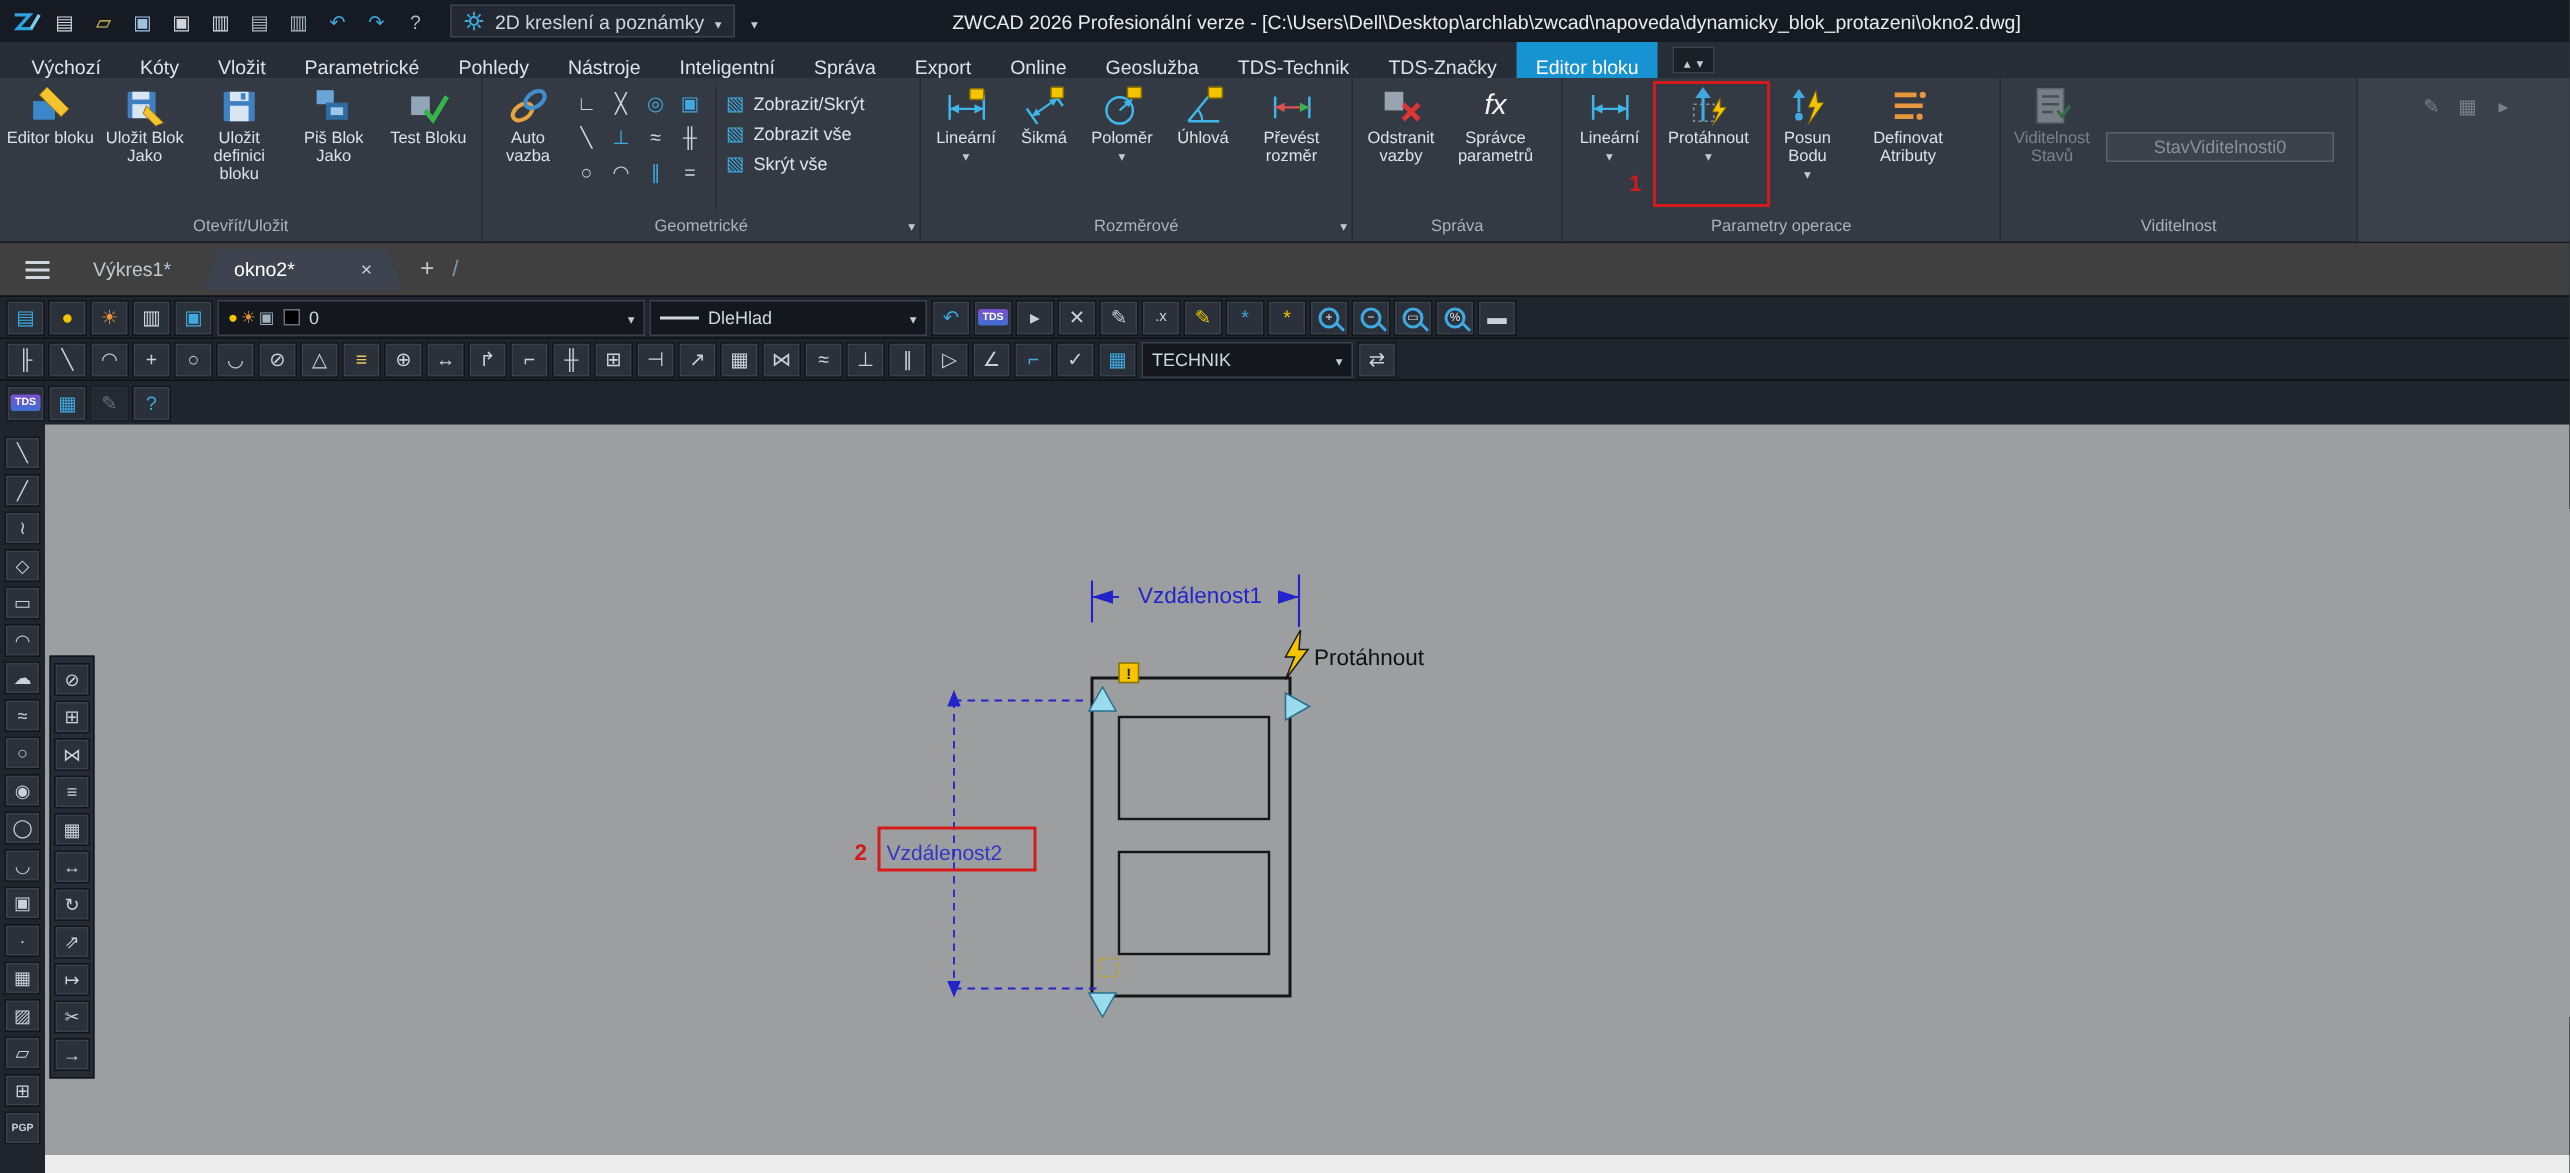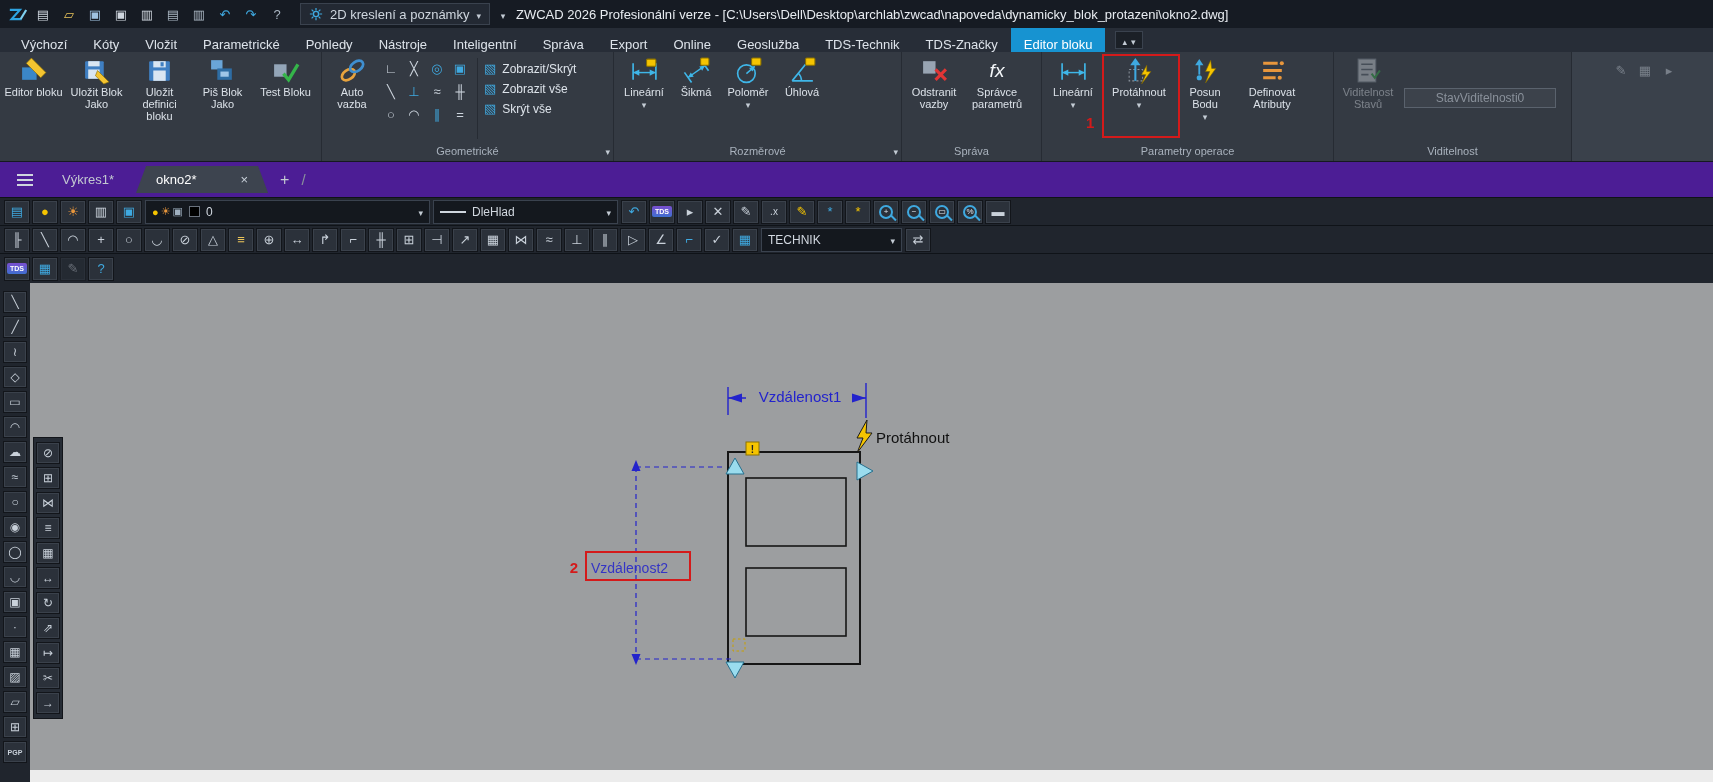--- a/index.html
+++ b/index.html
@@ -6,21 +6,21 @@
 html,body{background:#101317;}
 body{width:1713px;height:782px;position:relative;overflow:hidden;}
 svg{display:block;}
 button{background:none;border:none;color:inherit;cursor:default;}
 
 
 .titlebar{height:28px;background:#161b23;display:flex;align-items:center;padding:0 6px;gap:1px;color:#d6dce3;}
 .tb-ic{width:24px;height:22px;display:flex;align-items:center;justify-content:center;font-size:13px;color:#aab6c2;}
 .tb-ic .g{font-size:13px;}
 .workspace-dd{display:flex;align-items:center;gap:7px;height:22px;background:#232933;border:1px solid #3a424e;padding:0 8px;font-size:13px;color:#cfd6de;margin-left:10px;}
-.title-text{flex:1;font-size:13px;color:#e8ecf1;white-space:nowrap;overflow:hidden;}
+.title-text{flex:1;text-align:center;font-size:13px;color:#e8ecf1;white-space:nowrap;overflow:hidden;}
 .caret::after{content:"▾";font-size:9px;color:#c3cbd4;line-height:1;}
 .caret.up::after{content:"▴";}
 
 
 .menubar{height:24px;background:#272d37;display:flex;align-items:stretch;font-size:13px;color:#dde3ea;padding-left:8px;}
 .mtabs{display:flex;}
 .mtab{padding:16px 13px;display:flex;align-items:center;white-space:nowrap;}
 .mtab.active{background:#1793d1;color:#fff;}
 .ribbon-collapse{margin-left:10px;align-self:center;height:18px;background:#1b2027;border:1px solid #3a424e;display:flex;align-items:center;gap:4px;padding:0 6px;}
 
@@ -41,21 +41,21 @@
 .vitem{display:flex;align-items:center;gap:6px;font-size:12px;color:#dde3ea;white-space:nowrap;}
 .vic{color:#3fa9e0;font-size:13px;}
 .fxtext{font-size:19px;font-style:italic;font-weight:normal;color:#f2f5f8;height:29px;display:flex;align-items:center;}
 .vis-col{display:flex;flex-direction:column;padding:34px 4px 0;text-align:center;}
 .vis-input{width:152px;height:20px;background:#3c424b;border:1px solid #5a626d;color:#8a919b;font-size:12px;padding:0 5px;line-height:18px;}
 .rrest{flex:1;background:#3a414b;display:flex;align-items:flex-start;padding:8px 0 0 38px;gap:8px;}
 .redbox{position:absolute;left:1102px;top:2px;width:78px;height:84px;border:2px solid #d41a1a;z-index:30;pointer-events:none;}
 .callout1{position:absolute;left:1086px;top:62px;color:#d41a1a;font-weight:bold;font-size:15px;z-index:31;}
 
 
-.doctabs{height:35px;background:#4c1d95;display:flex;align-items:center;padding-left:10px;gap:6px;color:#c3c9d1;font-size:13px;}
+.doctabs{height:35px;background:#404040;display:flex;align-items:center;padding-left:10px;gap:6px;color:#c3c9d1;font-size:13px;}
 .hamburger{width:30px;height:22px;display:flex;align-items:center;justify-content:center;}
 .hbars{width:16px;height:12px;border-top:2px solid #cfd6de;border-bottom:2px solid #cfd6de;position:relative;display:block;}
 .hbars::after{content:"";position:absolute;left:0;top:3px;width:16px;height:2px;background:#cfd6de;}
 .dtab{padding:4px 16px;display:flex;align-items:center;gap:8px;}
 .dtab.active{background:#3d444f;color:#fff;clip-path:polygon(10px 0,calc(100% - 10px) 0,100% 100%,0 100%);padding:6px 20px;gap:44px;}
 .closex{color:#c9d1da;font-size:13px;}
 .addtab{font-size:16px;color:#c3c9d1;padding:0 6px;}
 .slash{color:#8a929c;font-size:15px;}
 
 
@@ -229,20 +229,21 @@
         <span class="lbl">Piš Blok Jako</span>
       </button>
       <button class="bigbtn" style="width:63px" data-name="test-block-button">
         <svg viewBox="0 0 28 28" data-name="test-block-icon">
             <rect x="3" y="8" width="12" height="12" fill="#93a5b8"></rect>
             <path d="M12 17l5 6 9-15" stroke="#35b54a" stroke-width="3.2" fill="none"></path>
           </svg>
         <span class="lbl">Test Bloku</span>
       </button>
     </div>
+    <div class="rlabel" data-name="group-label-open-save">Otevřít/Uložit</div>
   </section>
 
   <section class="rgroup" style="width:292px" data-name="ribbon-group-geometric">
     <div class="rbtns">
       <button class="bigbtn" style="width:56px" data-name="auto-constrain-button">
         <svg viewBox="0 0 28 28" data-name="auto-constrain-icon">
             <ellipse cx="10" cy="18" rx="7" ry="4.5" transform="rotate(-35 10 18)" fill="none" stroke="#e8a33d" stroke-width="2.6"></ellipse>
             <ellipse cx="18" cy="10" rx="7" ry="4.5" transform="rotate(-35 18 10)" fill="none" stroke="#3f8fd0" stroke-width="2.6"></ellipse>
           </svg>
         <span class="lbl">Auto vazba</span>
@@ -346,20 +347,29 @@
         <span class="lbl">Poloměr</span>
         <span class="caret" data-name="chevron-down-icon"></span>
       </button>
       <button class="bigbtn" style="width:52px" data-name="dim-angular-button">
         <svg viewBox="0 0 28 28" data-name="dim-angular-icon">
             <path d="M4 24h20M4 24L17 8" stroke="#3fb6e8" stroke-width="1.6" fill="none"></path>
             <path d="M13 24a10 10 0 00-3-7.4" stroke="#3fb6e8" stroke-width="1.4" fill="none"></path>
             <rect x="17" y="2" width="9" height="7" rx="1" fill="#f5c400" stroke="#8a7000"></rect>
           </svg>
         <span class="lbl">Úhlová</span>
+      </button>
+      <button class="bigbtn" style="width:66px" data-name="dim-convert-button">
+        <svg viewBox="0 0 28 28" data-name="dim-convert-icon">
+            <path d="M3 8v14M25 8v14" stroke="#3fb6e8" stroke-width="1.6"></path>
+            <path d="M3 15h22" stroke="#e05050" stroke-width="1.4"></path>
+            <polygon points="3,15 9,12 9,18" fill="#e05050"></polygon>
+            <polygon points="25,15 19,12 19,18" fill="#35b54a"></polygon>
+          </svg>
+        <span class="lbl">Převést rozměr</span>
       </button>
     </div>
     <div class="rlabel" data-name="group-label-dimensional">
       <span>Rozměrové</span>
       <span class="launcher caret" data-name="panel-launcher-icon"></span>
     </div>
   </section>
 
   <section class="rgroup" style="width:140px" data-name="ribbon-group-manage">
     <div class="rbtns">

